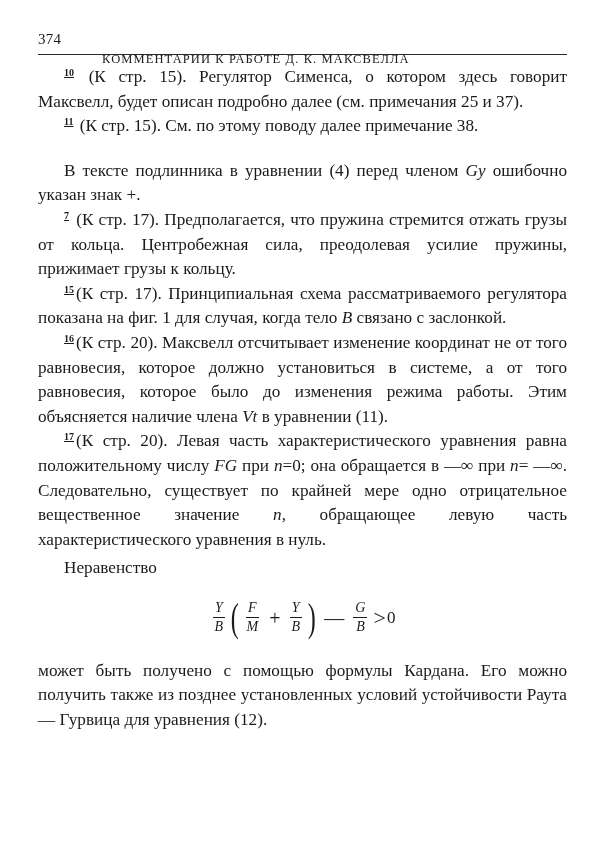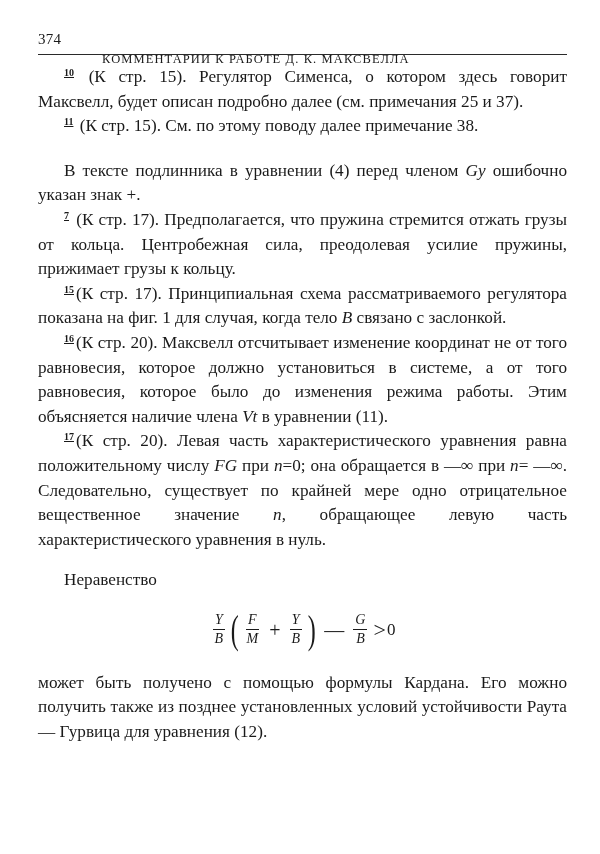--- a/index.html
+++ b/index.html
@@ -153,21 +153,21 @@
     </p>
 
     <p class="para">
       <sup class="fn">16</sup><span>(К стр. 20). Максвелл отсчитывает изменение координат не от того равновесия, которое должно установиться в системе, а от того равновесия, которое было до изменения режима работы. Этим объясняется наличие члена </span><i>Vt</i><span> в уравнении (11).</span>
     </p>
 
     <p class="para">
       <sup class="fn">17</sup><span>(К стр. 20). Левая часть характеристического уравнения равна положительному числу </span><i>FG</i><span> при </span><i>n</i><span>=0; она обращается в —∞ при </span><i>n</i><span>= —∞. Следовательно, существует по крайней мере одно отрицательное вещественное значение </span><i>n</i><span>, обращающее левую часть характеристического уравнения в нуль.</span>
     </p>
 
-    <p class="para" style="margin-top:16px;">
+    <p class="para" style="margin-top:4px;">
       <span>Неравенство</span>
     </p>
 
     <div class="formula-block">
       <span class="frac">
         <span class="num">Y</span>
         <span class="den">B</span>
       </span>
       <span class="paren">(</span>
       <span class="frac">

